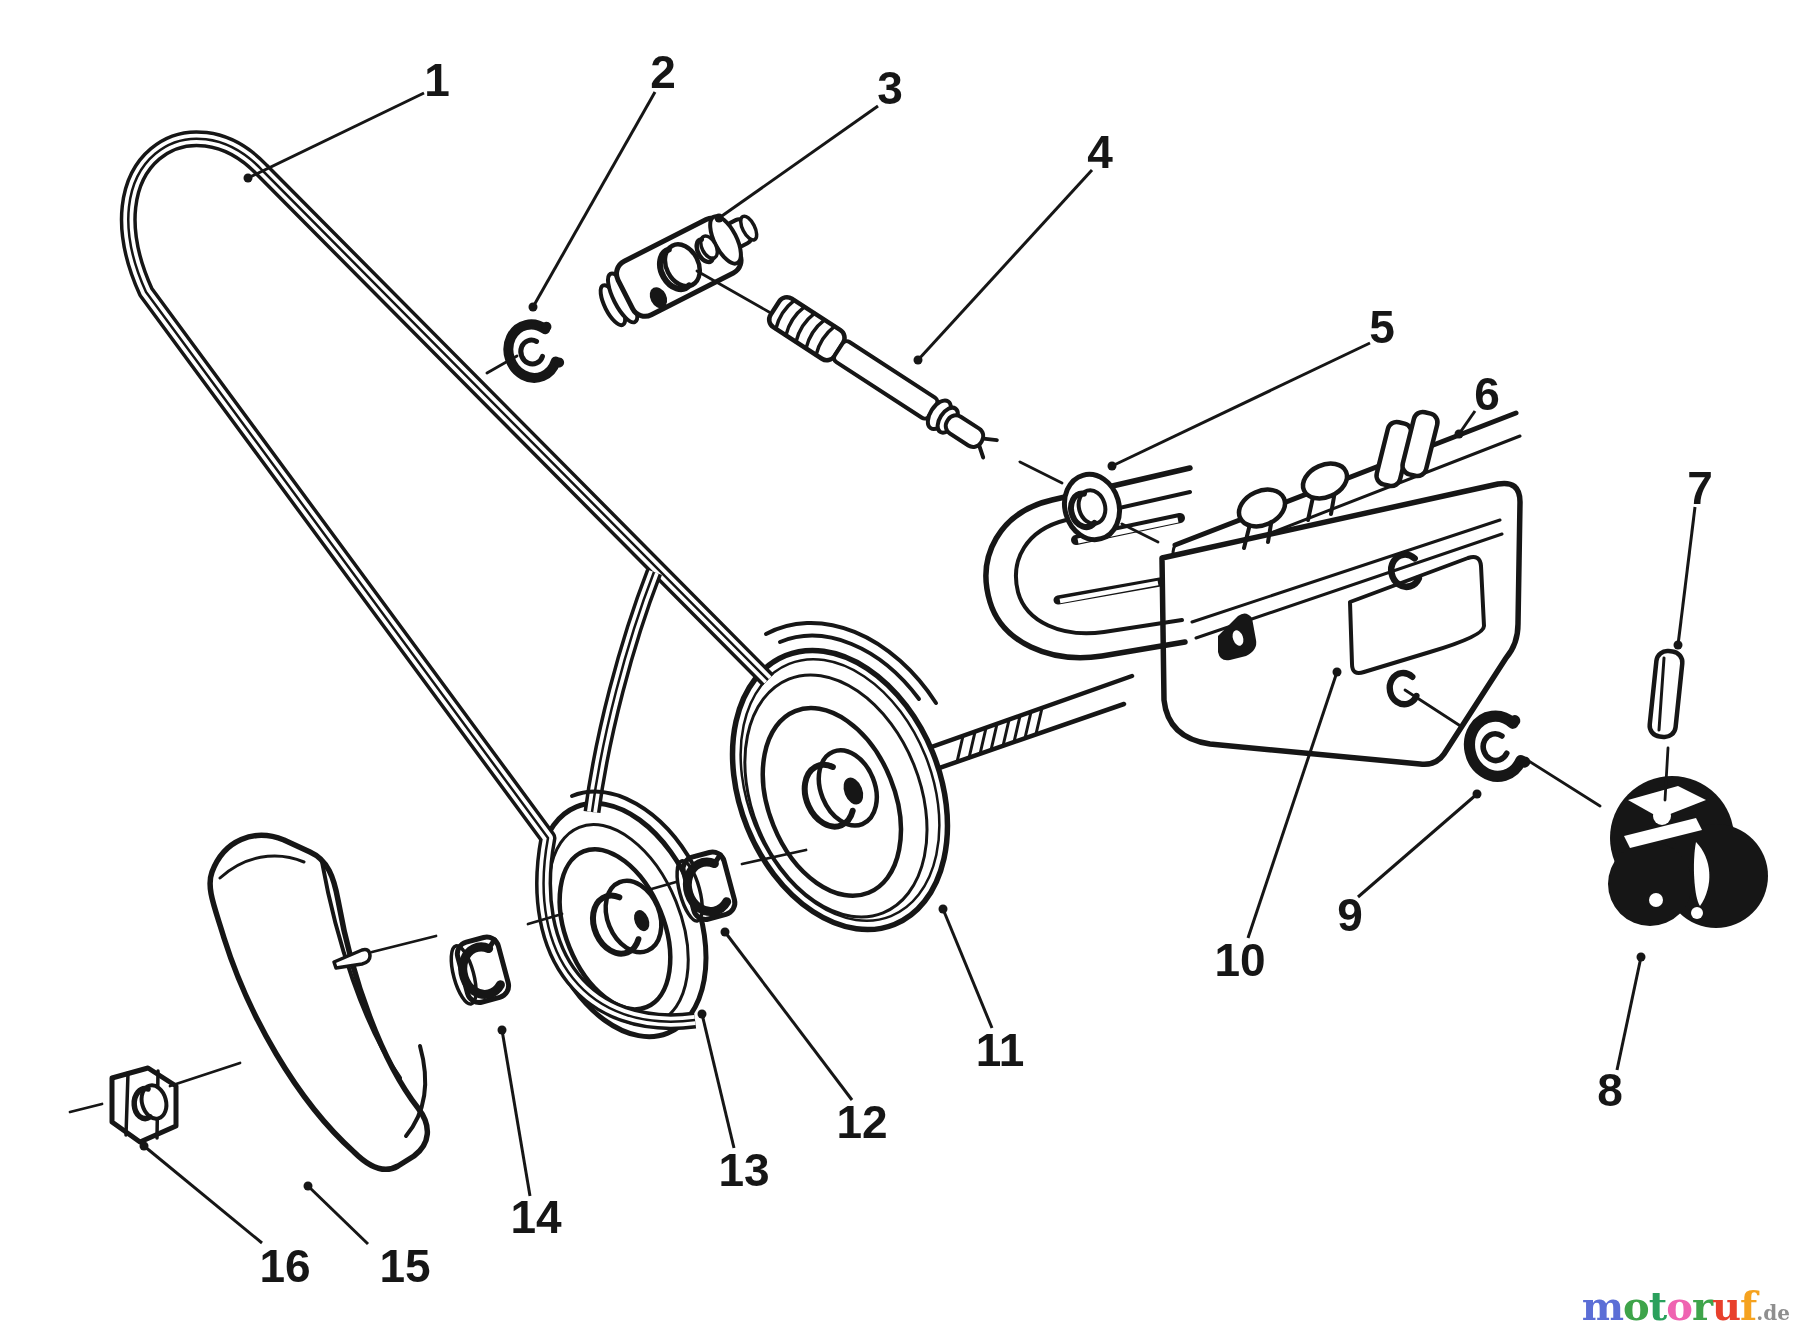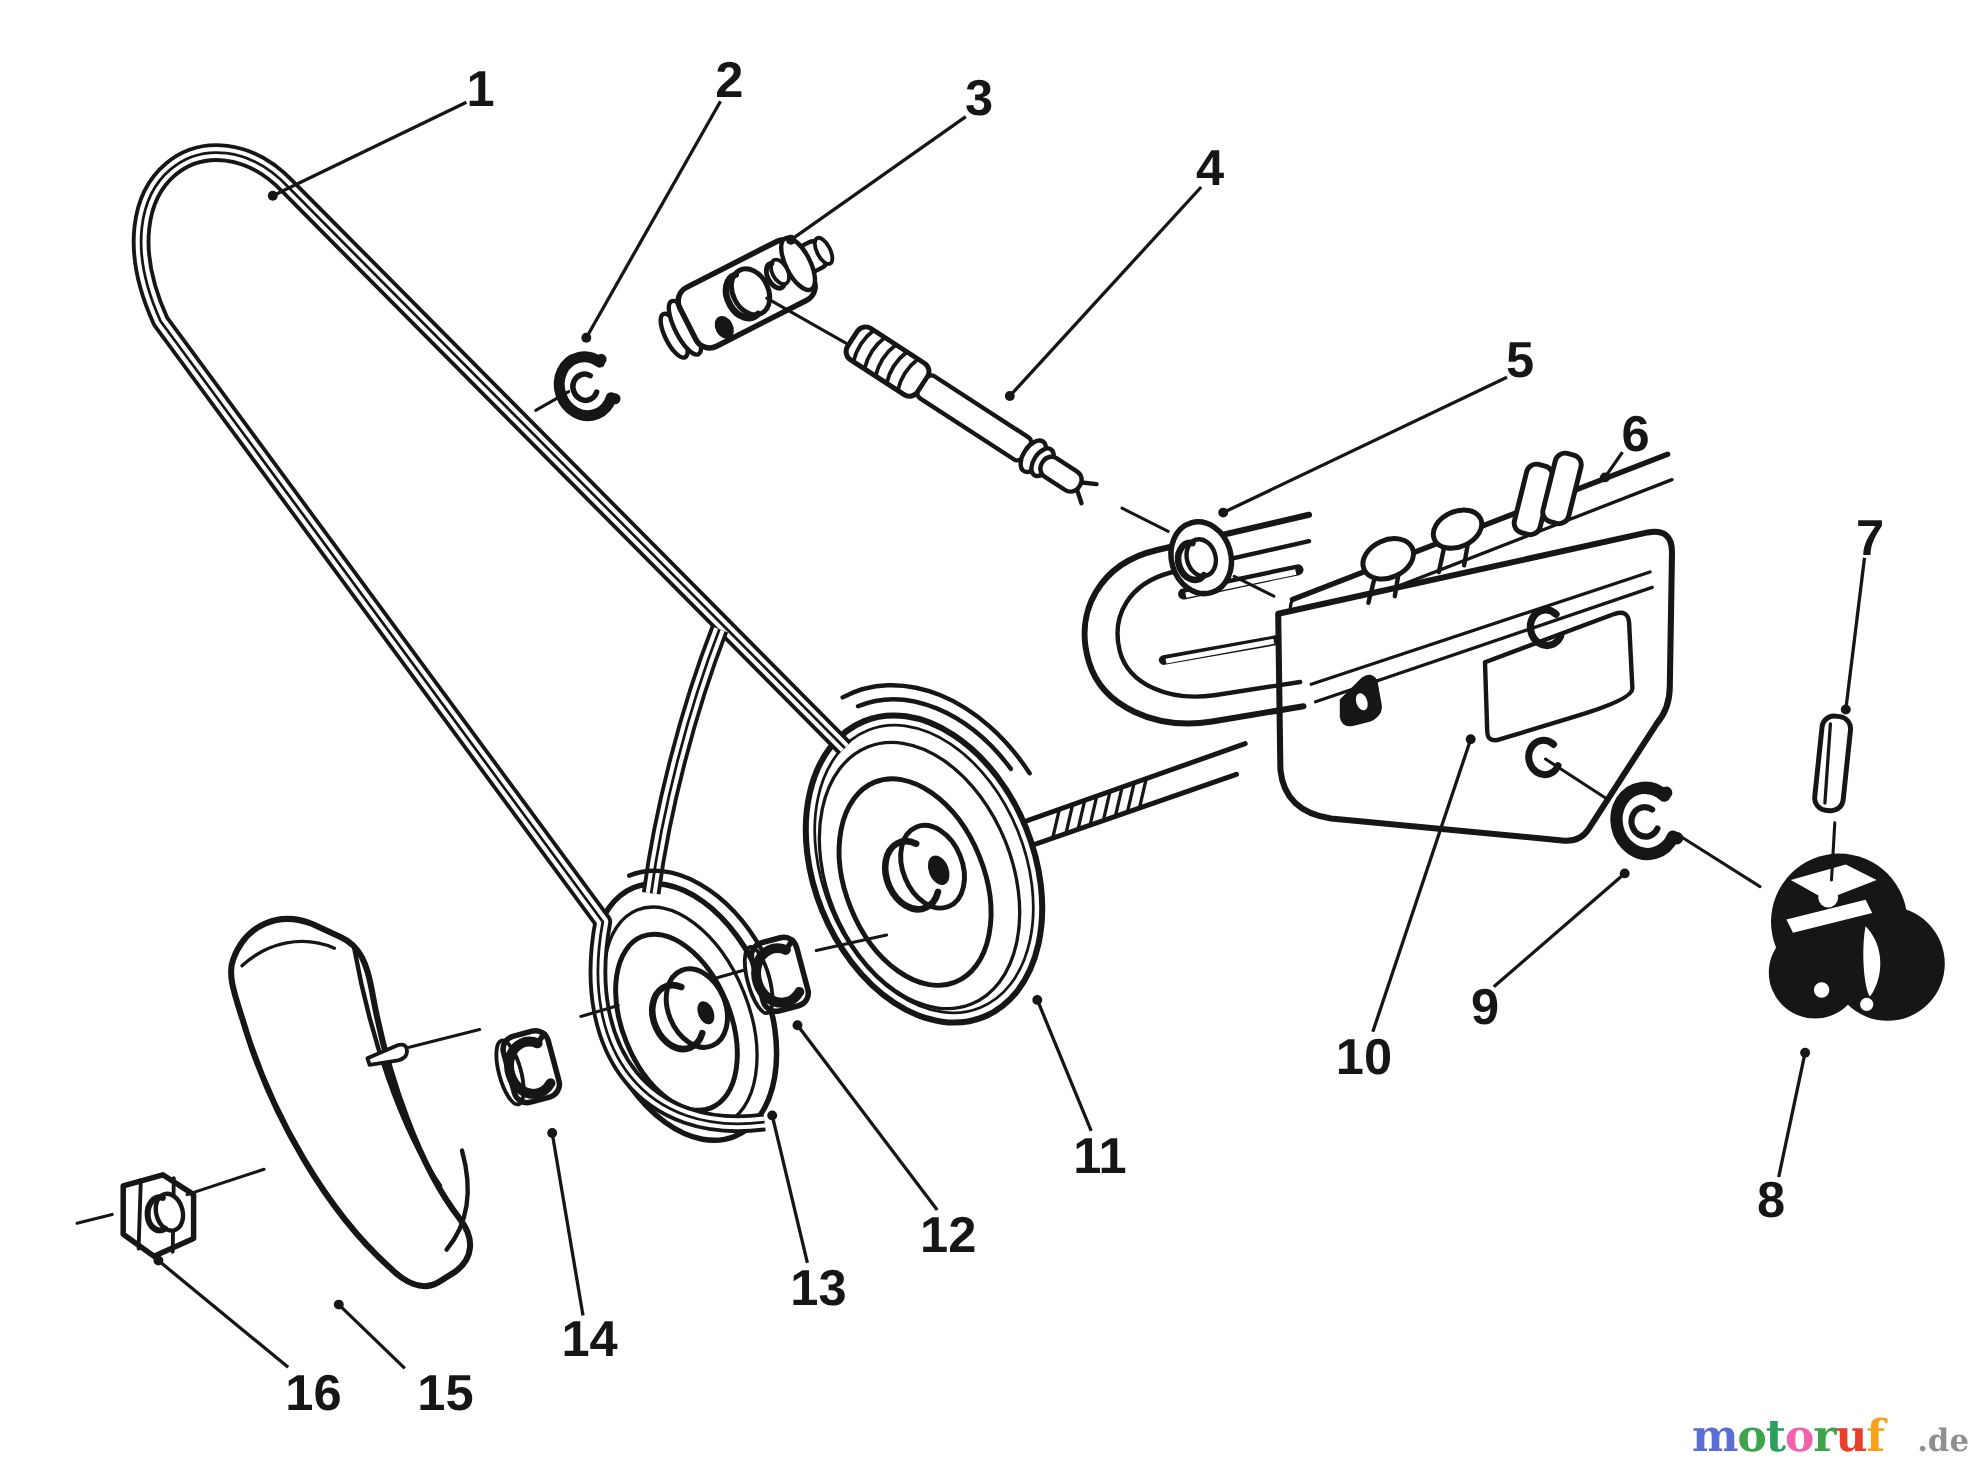--- a/index.html
+++ b/index.html
@@ -13,21 +13,21 @@
   .belt-o{stroke:#161616;stroke-width:17;fill:none;stroke-linejoin:round;}
   .belt-i{stroke:#ffffff;stroke-width:10;fill:none;stroke-linejoin:round;}
   .belt-c{stroke:#161616;stroke-width:2.5;fill:none;stroke-linejoin:round;}
   .leader{stroke:#161616;stroke-width:3;}
   .leader-dot{fill:#161616;}
   .callout{font-family:"Liberation Sans",sans-serif;font-size:46px;font-weight:bold;
            fill:#161616;text-anchor:middle;}
   .watermark{position:absolute;right:10px;bottom:6px;
              font-family:"DejaVu Serif",serif;font-weight:bold;font-size:40px;
              letter-spacing:-1px;line-height:1;user-select:none;}
-  .watermark .suffix{font-size:28px;letter-spacing:0;margin-left:30px;}
+  .watermark .suffix{font-size:20px;letter-spacing:0;}
 </style>
 </head>
 <body style="background: rgb(255, 255, 255);">
 
 <div class="stage">
 <svg viewBox="0 0 1800 1332" xmlns="http://www.w3.org/2000/svg">
 
   <g>
 
     <path class="ln" stroke-width="5" d="M 1175,545 L 1516,413"></path>

